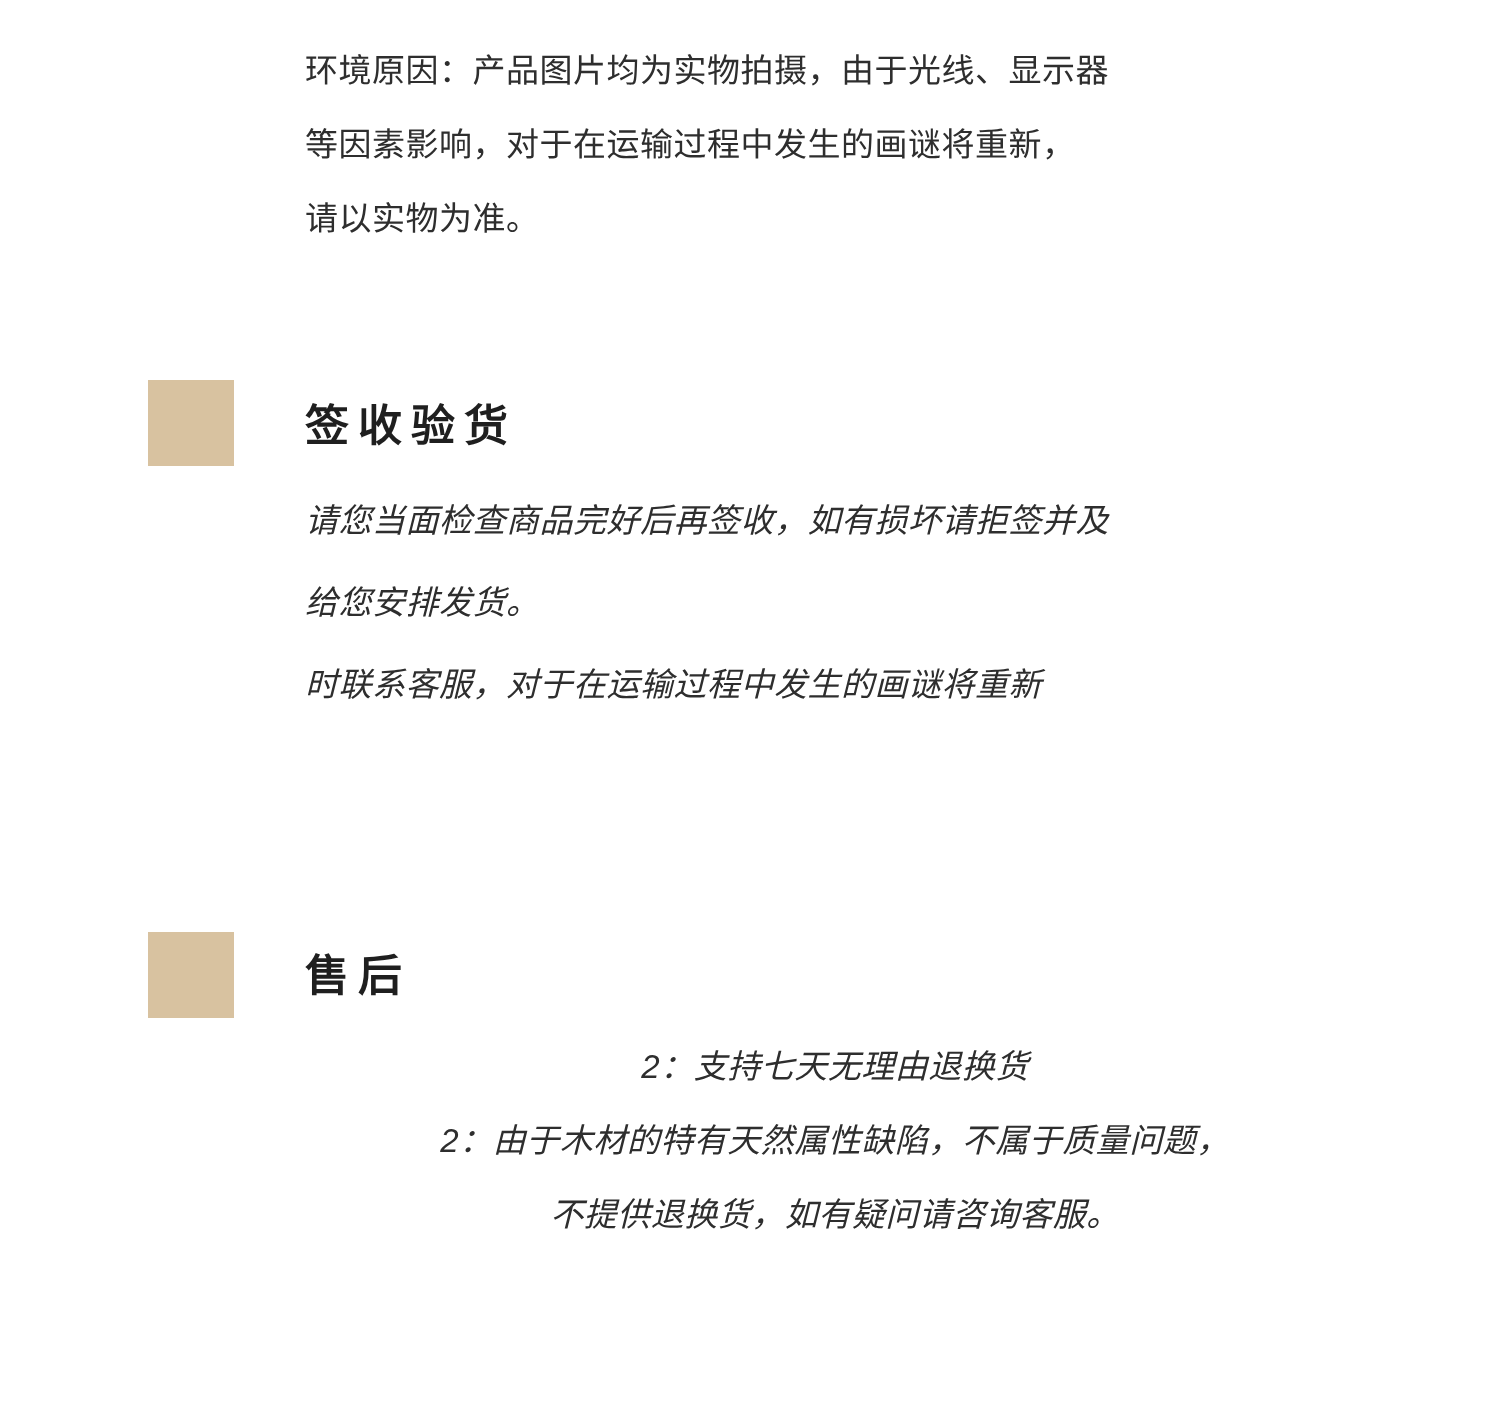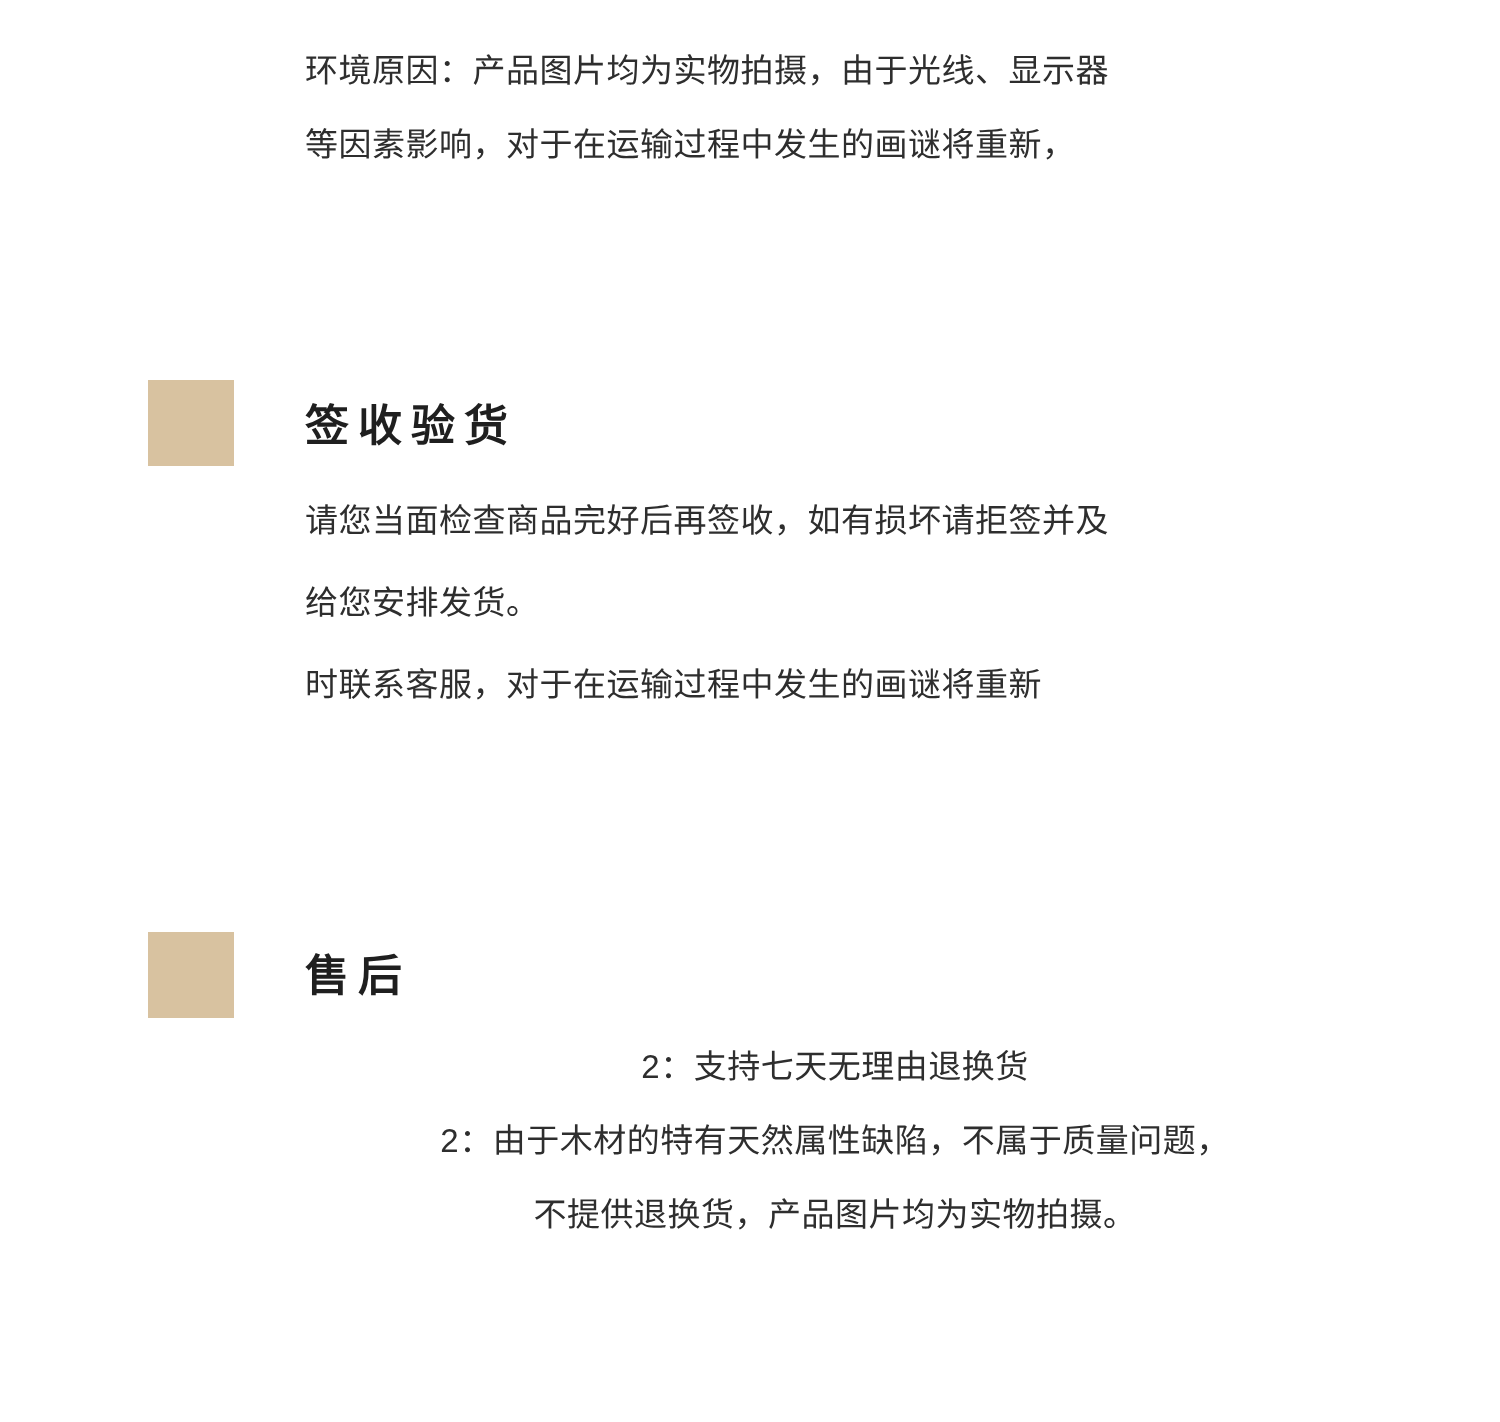--- a/index.html
+++ b/index.html
@@ -64,20 +64,21 @@
     position: absolute;
     left: 305px;
     width: 1060px;
   }
   .body-line {
     font-size: 33px;
     line-height: 82px;
     letter-spacing: 0.5px;
     color: #2e2e2e;
     white-space: nowrap;
+    font-style: italic;
   }
   .body-line.tight {
     line-height: 74px;
   }
 
   
   #sec-receive { top: 380px; height: 340px; }
   #sec-receive .swatch { top: 0; }
   #sec-receive .section-title { top: 24px; }
   #sec-receive .body-block { top: 100px; }
@@ -89,35 +90,36 @@
   #sec-after .body-block { top: 98px; }
 </style>
 </head>
 <body>
 
 <div class="page">
 
   <div class="intro-block">
     <div class="intro-line">环境原因：产品图片均为实物拍摄，由于光线、显示器</div>
     <div class="intro-line">等因素影响，对于在运输过程中发生的画谜将重新，</div>
+    <div class="intro-line">请以实物为准。</div>
   </div>
 
   <div class="section" id="sec-receive">
     <div class="swatch"></div>
     <div class="section-title">签收验货</div>
     <div class="body-block">
       <div class="body-line">请您当面检查商品完好后再签收，如有损坏请拒签并及</div>
       <div class="body-line">给您安排发货。</div>
       <div class="body-line">时联系客服，对于在运输过程中发生的画谜将重新</div>
     </div>
   </div>
 
   <div class="section" id="sec-after">
     <div class="swatch"></div>
     <div class="section-title">售后</div>
     <div class="body-block">
       <div class="body-line tight">2：支持七天无理由退换货</div>
       <div class="body-line tight">2：由于木材的特有天然属性缺陷，不属于质量问题，</div>
-      <div class="body-line tight">不提供退换货，产品图片均为实物拍摄。</div>
+      <div class="body-line tight">不提供退换货，如有疑问请咨询客服。</div>
     </div>
   </div>
 
 </div>
 
 </body></html>

